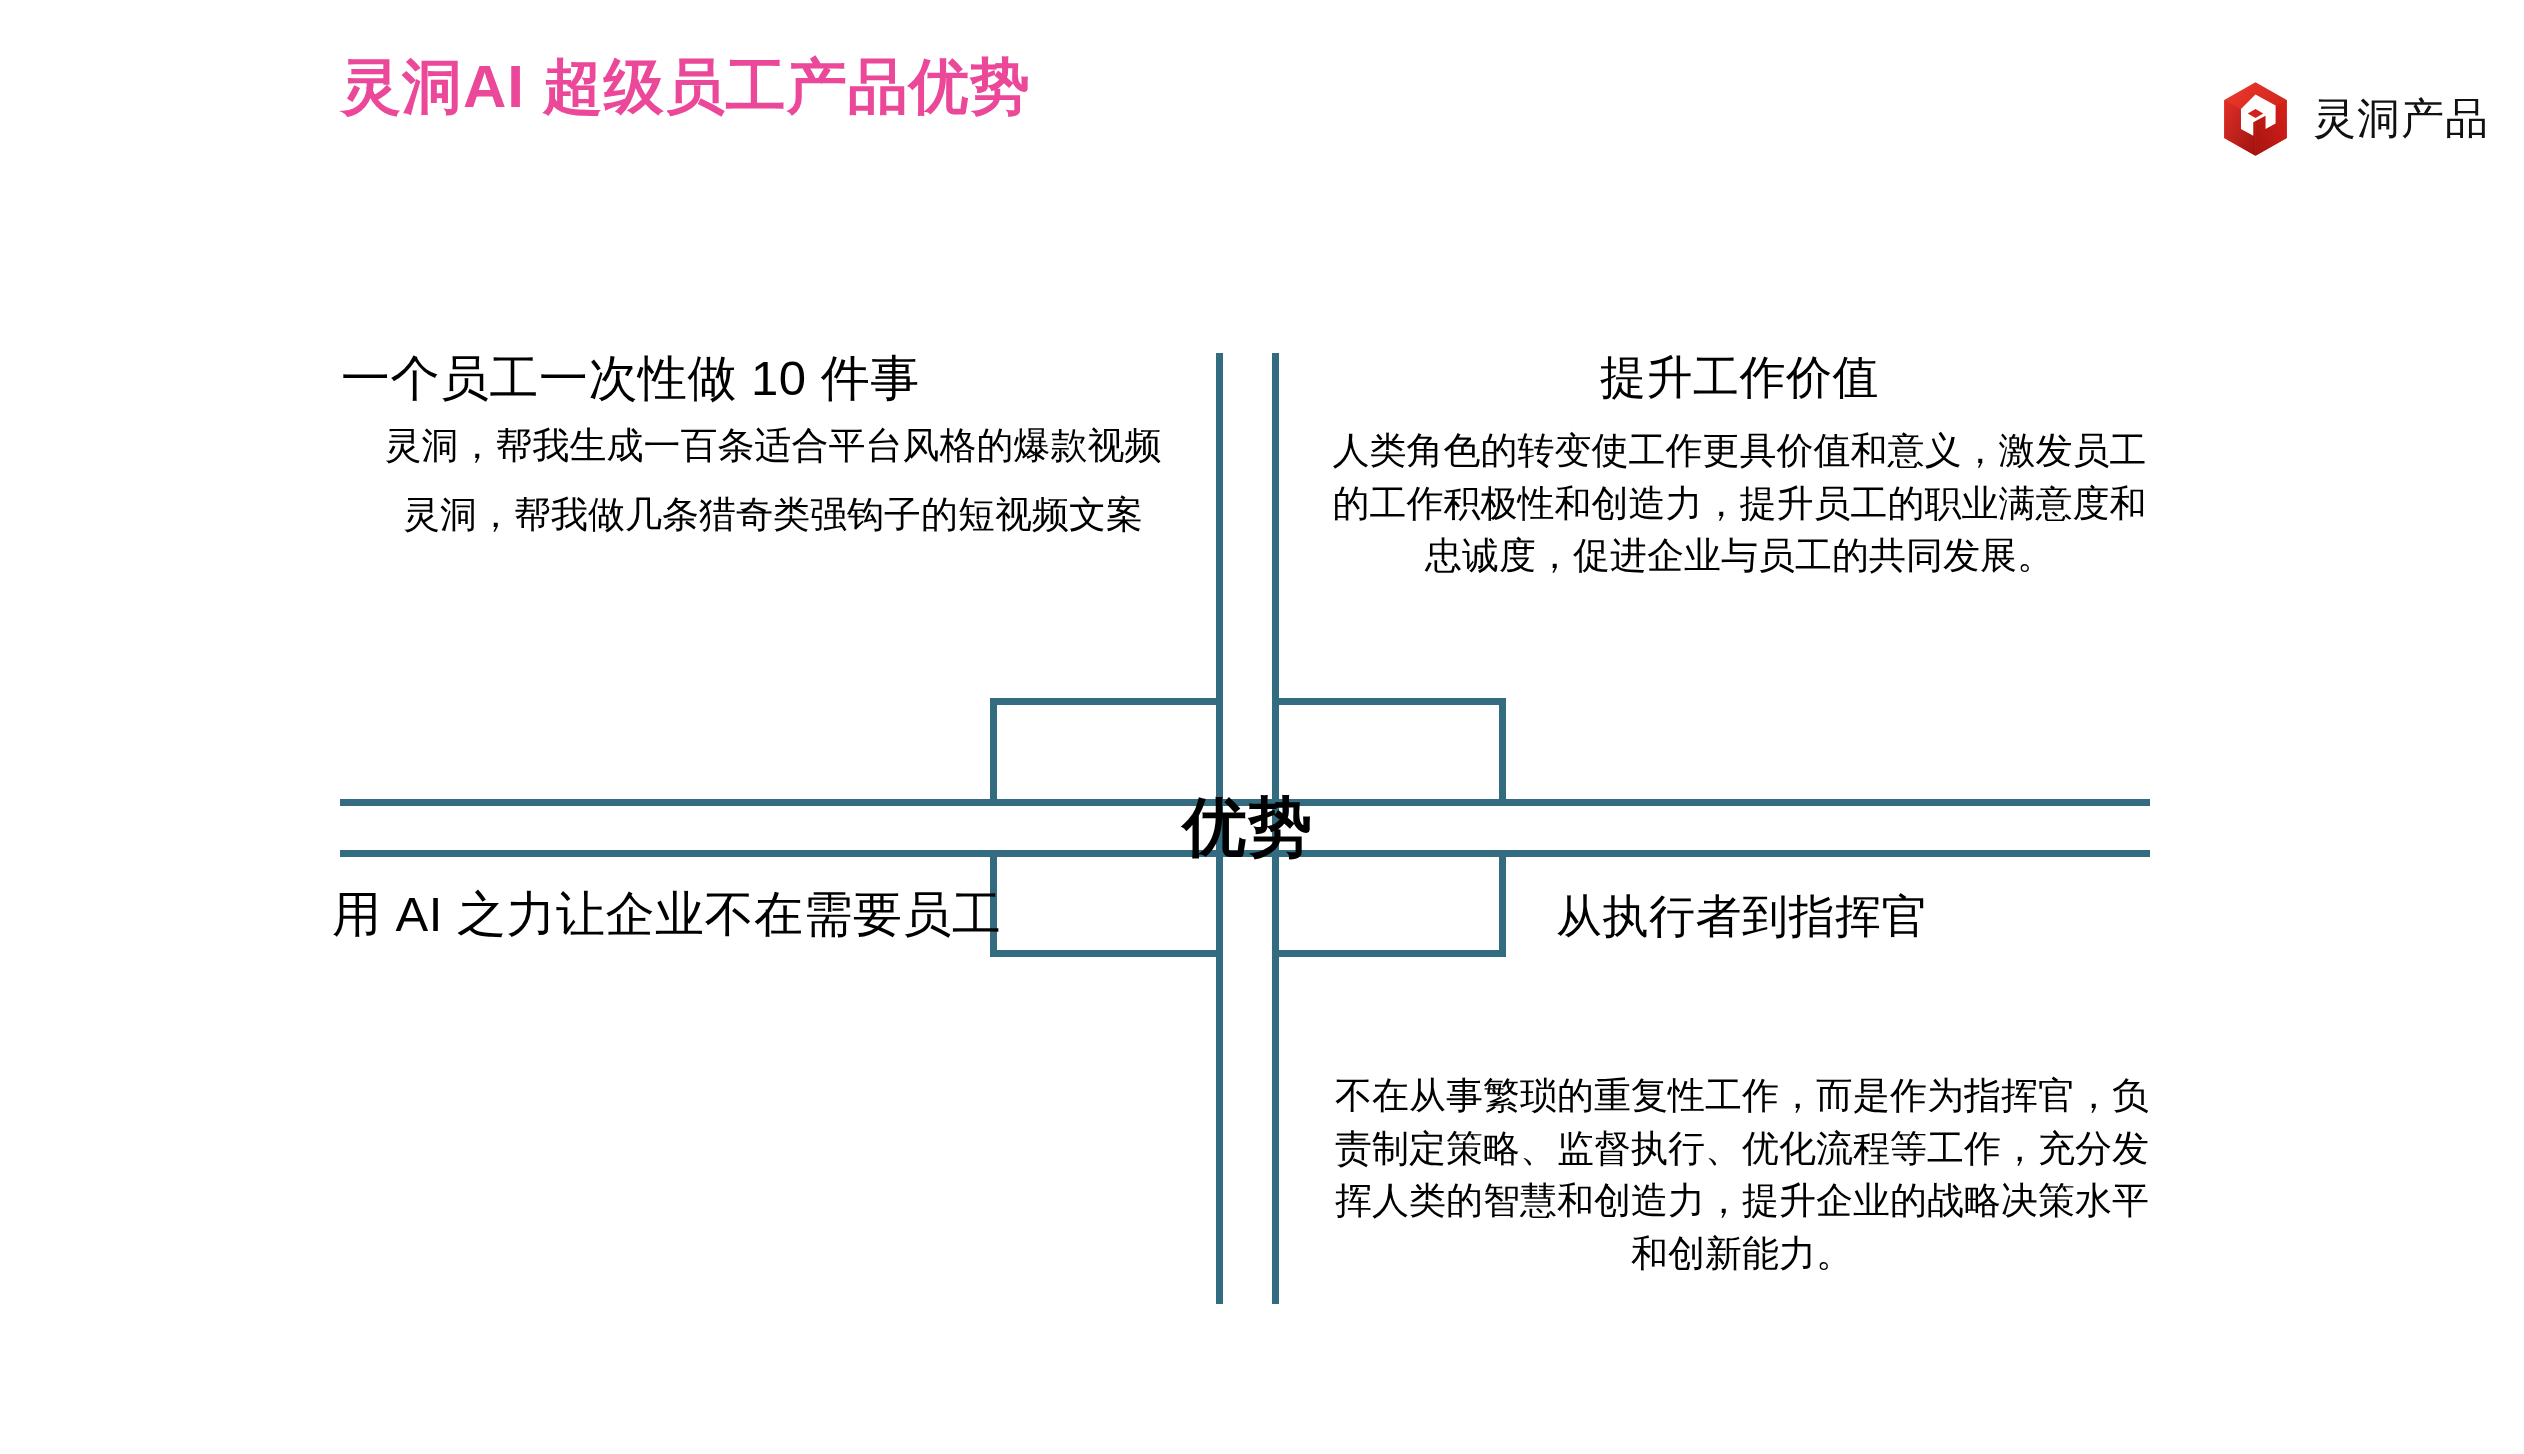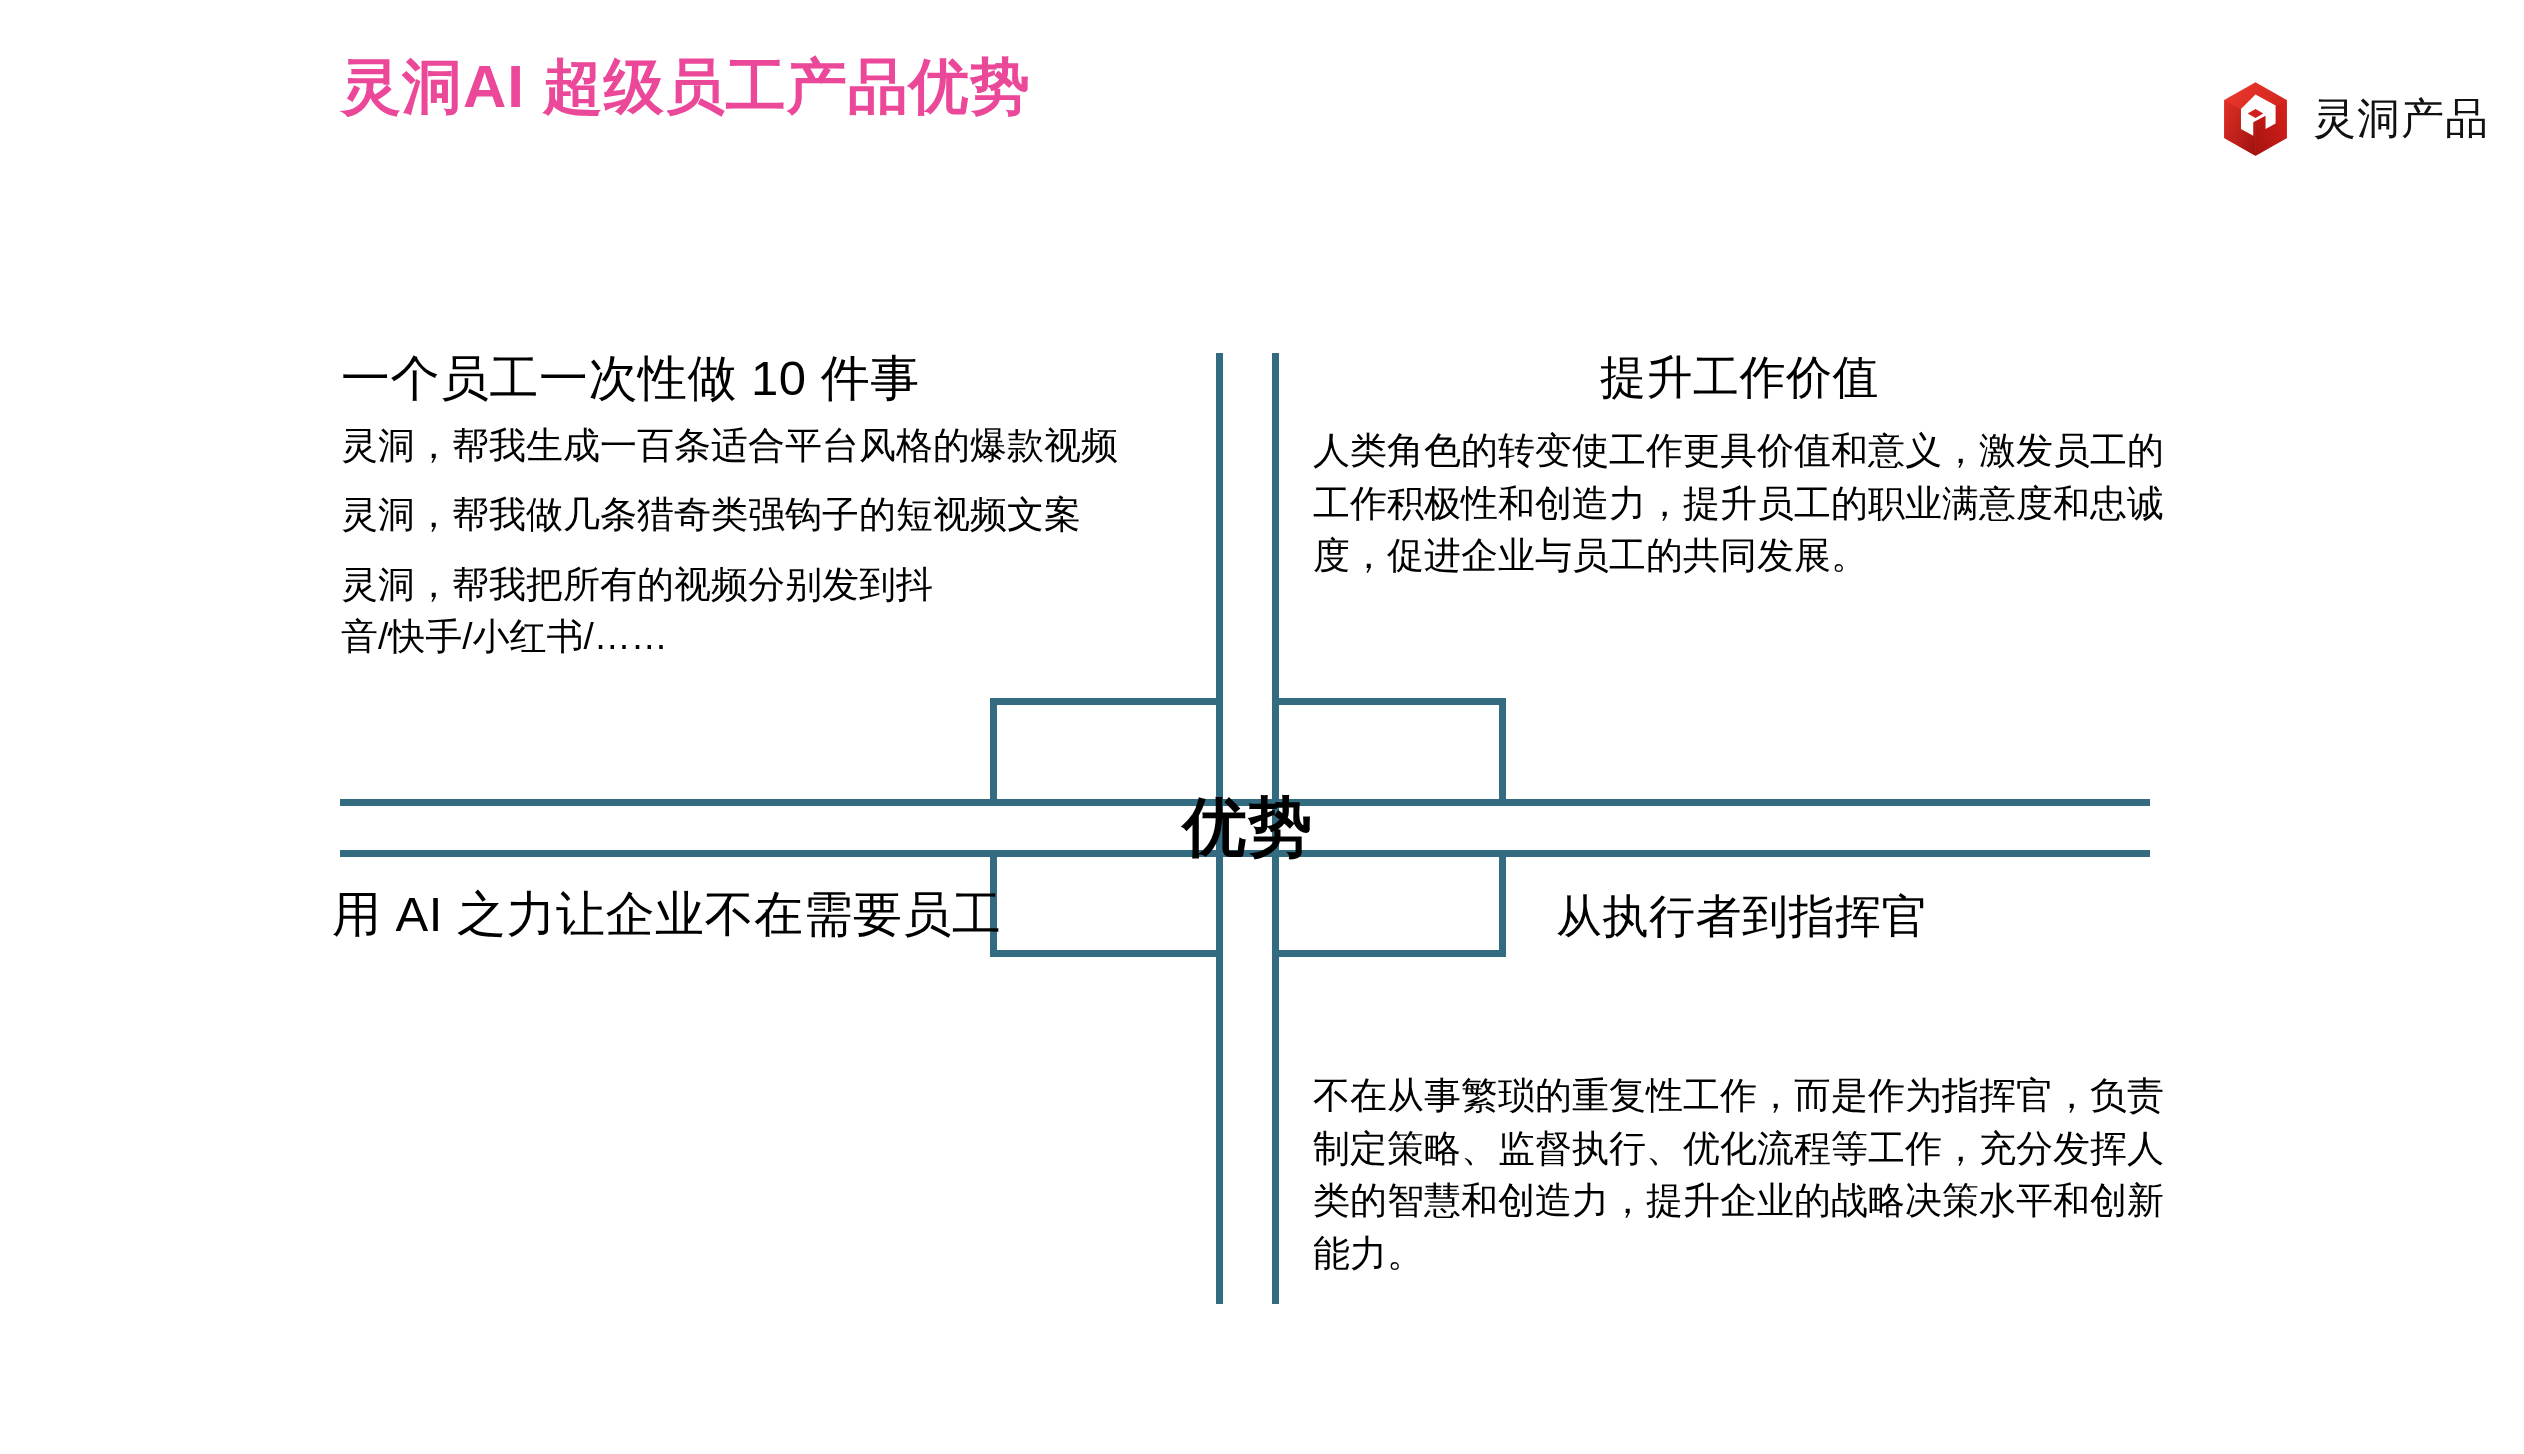--- a/index.html
+++ b/index.html
@@ -63,21 +63,21 @@
   }
 
   
   .quad{position:absolute;}
   .q-head{
     font-size:46px;font-weight:400;line-height:1.22;color:#000;
     letter-spacing:0.5px;margin:0 0 11px 0;
   }
   .q-body{
     font-size:37px;font-weight:400;line-height:1.42;color:#000;
-    letter-spacing:0px;margin:0;
+    letter-spacing:0px;margin:7px;text-align:center;
   }
   .q-body + .q-body{margin-top:17px;}
 
   #quad-tl{left:341px;top:349px;width:864px;}
   #quad-tl .q-head{font-size:49px;}
   #quad-tl .q-body:nth-of-type(3){width:631px;}
 
   #quad-tr{left:1313px;top:349px;width:853px;}
   #quad-tr .q-head{text-align:center;margin-bottom:20px;}
 
@@ -145,21 +145,20 @@
 </div>
 
 <div id="center-label">
   <div>优势</div>
 </div>
 
 <div class="quad" id="quad-tl">
   <div class="q-head">一个员工一次性做 10 件事</div>
   <p class="q-body">灵洞，帮我生成一百条适合平台风格的爆款视频</p>
   <p class="q-body">灵洞，帮我做几条猎奇类强钩子的短视频文案</p>
-  <p class="q-body">灵洞，帮我把所有的视频分别发到抖音/快手/小红书/……</p>
 </div>
 
 <div class="quad" id="quad-tr">
   <div class="q-head">提升工作价值</div>
   <p class="q-body">人类角色的转变使工作更具价值和意义，激发员工的工作积极性和创造力，提升员工的职业满意度和忠诚度，促进企业与员工的共同发展。</p>
 </div>
 
 <div class="quad" id="quad-bl">
   <div class="q-head">用 AI 之力让企业不在需要员工</div>
 </div>

